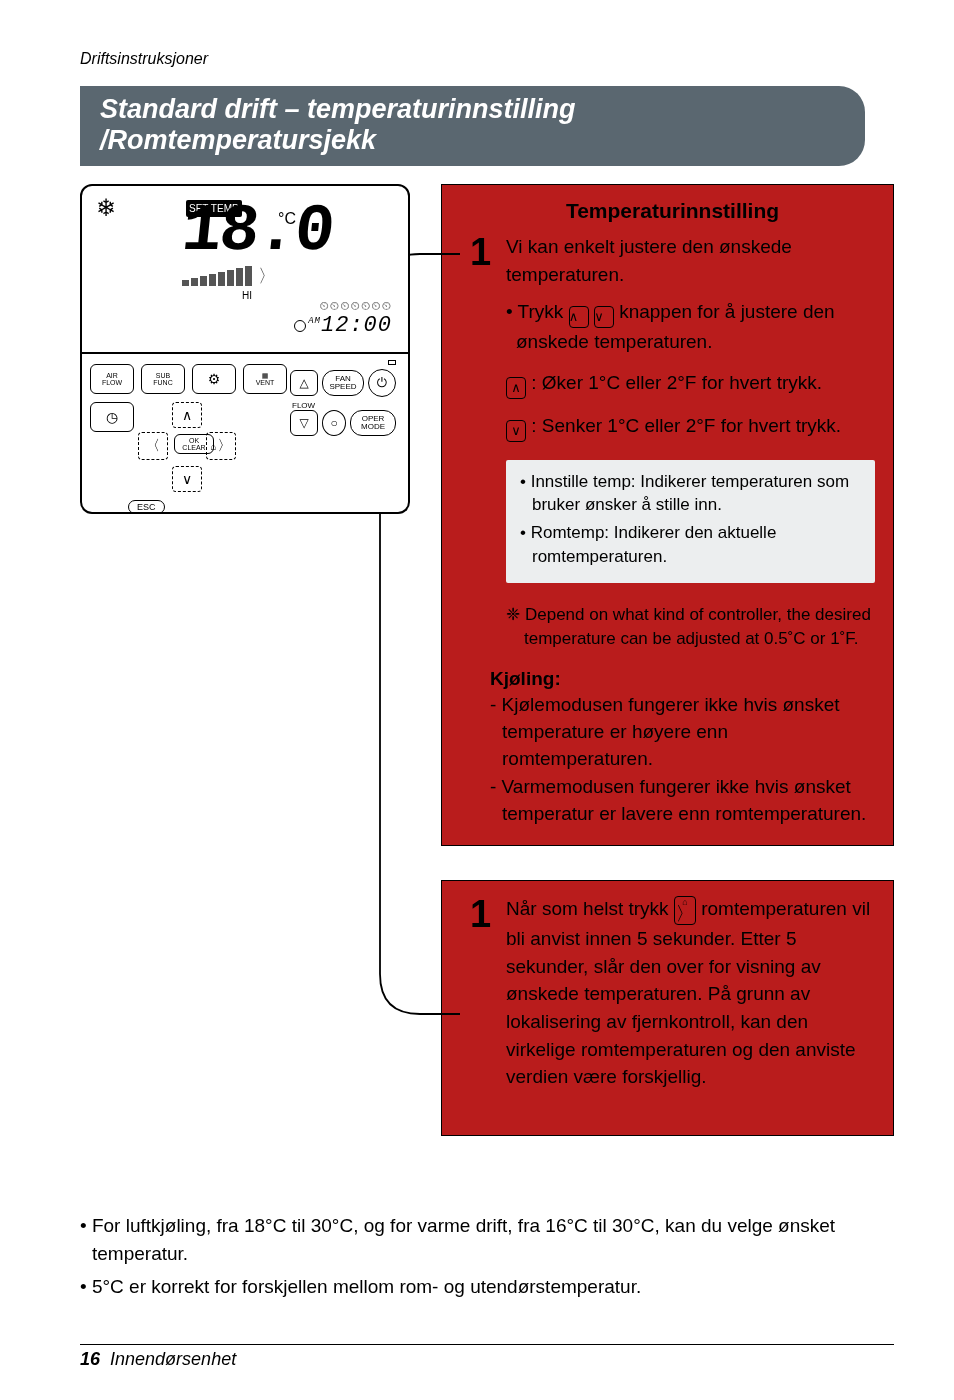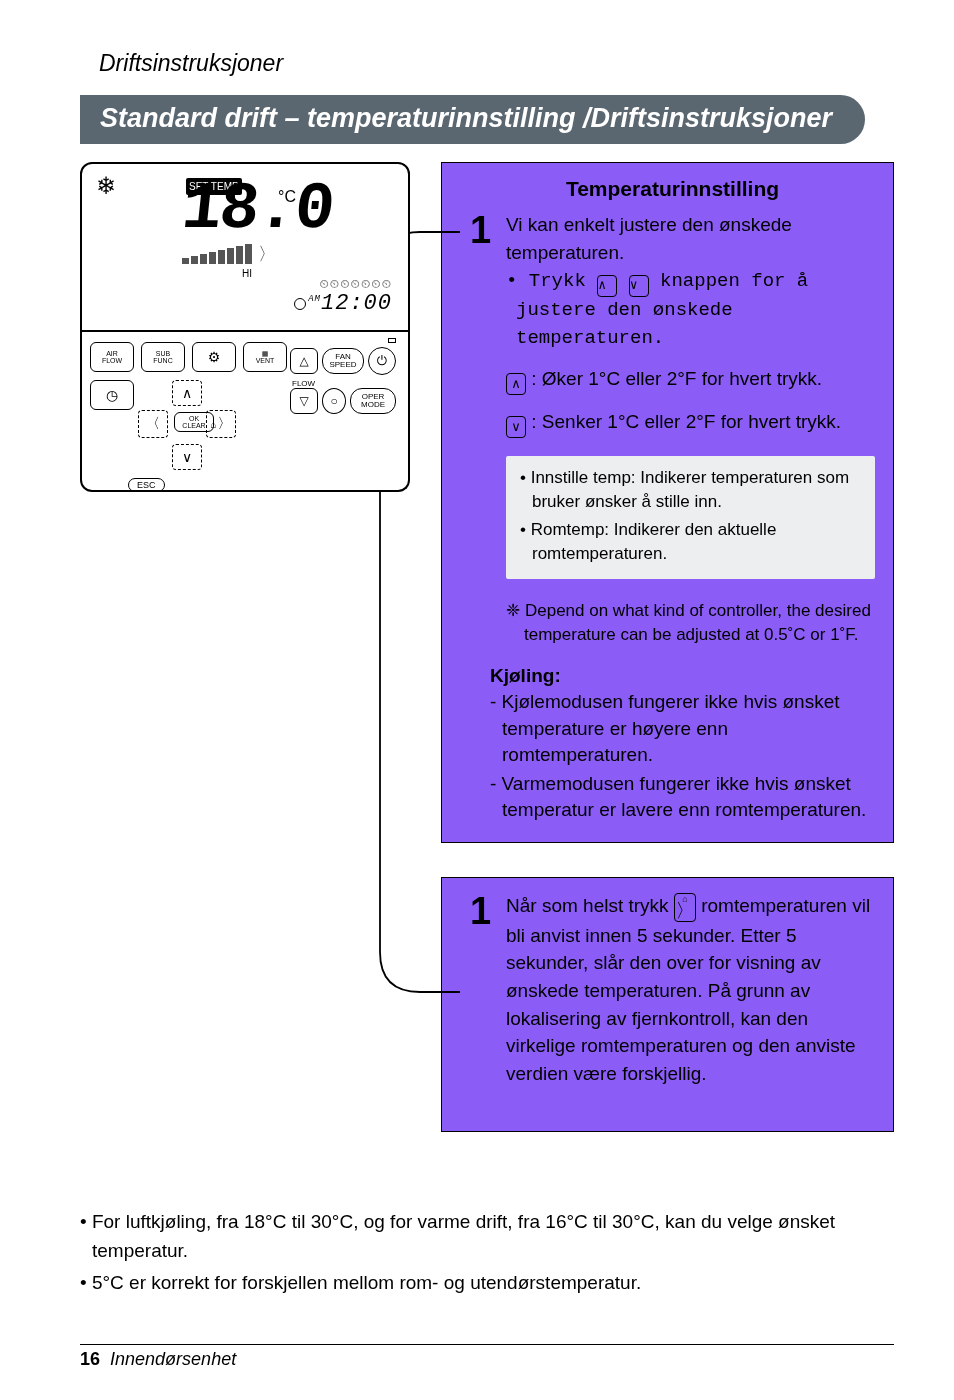--- a/index.html
+++ b/index.html
@@ -13,23 +13,22 @@
     font-family: Arial, Helvetica, sans-serif;
     color: #000;
     position: relative;
   }
   .page {
     padding: 50px 60px 30px 80px;
     position: relative;
   }
   .running-head {
     font-style: italic;
-    font-size: 23px;
+    font-size: 16px;
     margin-bottom: 18px;
-    margin-left: 19px;
   }
   .title-bar {
     background: #5a6770;
     color: #fff;
     font-style: italic;
     font-weight: bold;
     font-size: 27px;
     padding: 8px 20px 10px 20px;
     border-radius: 0 26px 26px 0;
     width: 785px;
@@ -189,21 +188,21 @@
   .side-lbl { font-size:8px; margin-left:2px; }
 
   .right-col {
     flex: 1;
     margin-left: -4px;
   }
   .info-box {
     border: 1.5px solid #000;
     padding: 14px 18px 18px 28px;
     margin-bottom: 34px;
-    background:#8b5cf6;
+    background:#b91c1c;
   }
   .info-box.second {
       padding-bottom: 34px;
   }
   .info-title {
     text-align: center;
     font-weight: bold;
     font-size: 21px;
     margin-bottom: 10px;
   }
@@ -218,23 +217,22 @@
     font-size: 38px;
     font-weight: bold;
     line-height: 1;
     flex-shrink: 0;
     width: 22px;
   }
   .step-body { flex:1; }
   .sub-bullet {
     padding-left: 10px;
     text-indent: -10px;
-    margin-top: 2px;
+    margin-top: 10px;
     font-size: 19px;
-    font-family: Liberation Mono, monospace;
   }
   .key-sq {
     display:inline-block; width:20px; height:22px;
     border:1.3px solid #000; border-radius:4px;
     text-align:center; font-size:13px; line-height:20px;
     vertical-align: -3px;
   }
   .key-line {
     margin: 16px 0 0 36px;
     font-size: 19px;
@@ -280,21 +278,21 @@
     text-indent: -12px;
   }
   .page-footer {
     position:absolute;
     left:80px; right:60px;
     bottom:30px;
     border-top:1px solid #000;
     padding-top:4px;
     font-size:18px;
   }
-  .page-footer .pn { font-weight:bold; }
+  .page-footer .pn { font-weight:bold; font-style:italic; }
   .page-footer .sect { font-style:italic; }
 
   .house-on-key{
       font-size:9px;
       display:block;
       margin-bottom:-3px;
       line-height:1;
   }
   .key-stack{
       display:inline-block;
@@ -311,21 +309,21 @@
       position:absolute;
       pointer-events:none;
   }
 </style>
 </head>
 <body>
 
 <div class="page">
   <div class="running-head">Driftsinstruksjoner</div>
 
-  <div class="title-bar">Standard drift – temperaturinnstilling /Driftsinstruksjoner</div>
+  <div class="title-bar">Standard drift – temperaturinnstilling /Romtemperatursjekk</div>
 
   <div class="columns">
 
     <svg class="connect" style="left:0;top:0;" width="420" height="900">
 
       <path d="M 380 70 L 340 70 Q 300 70 300 110 L 300 250 Q 300 266 284 266 L 162 266" fill="none" stroke="#000" stroke-width="1.8"></path>
 
       <path d="M 380 830 L 340 830 Q 300 830 300 790 L 300 310 Q 300 296 284 296 L 206 296" fill="none" stroke="#000" stroke-width="1.8"></path>
     </svg>
 

